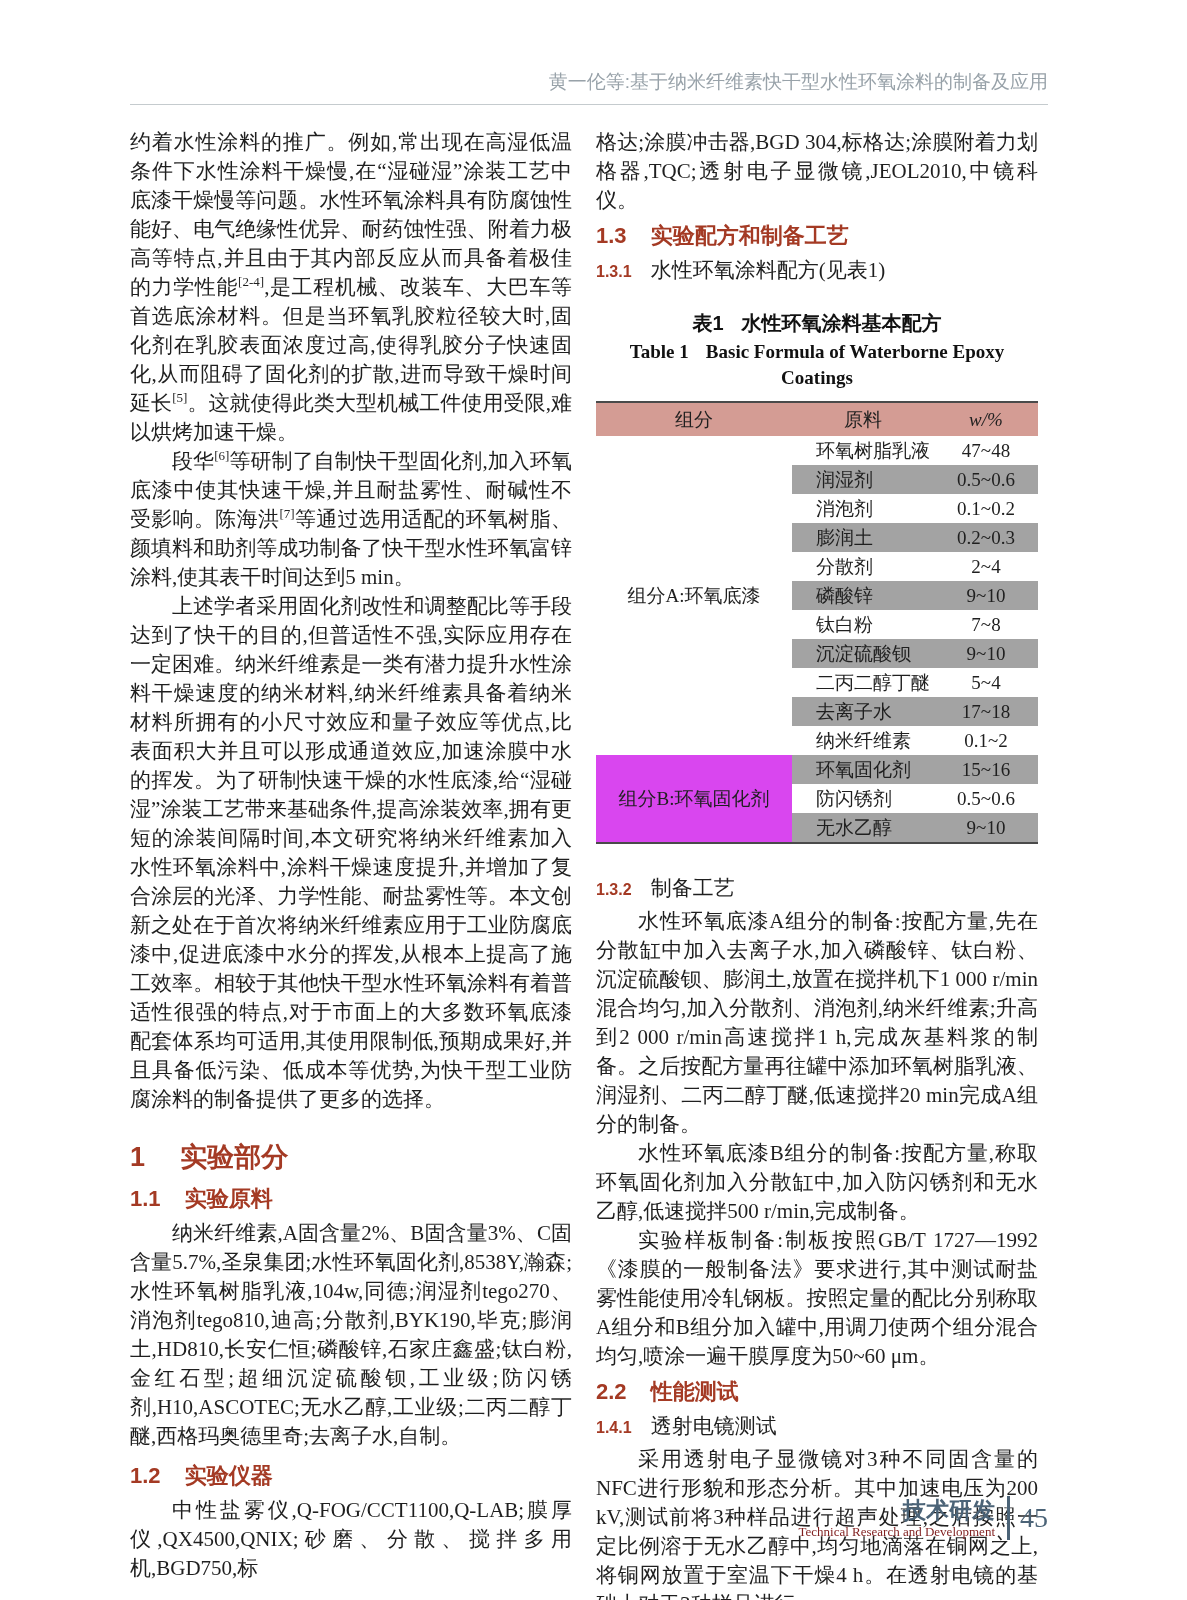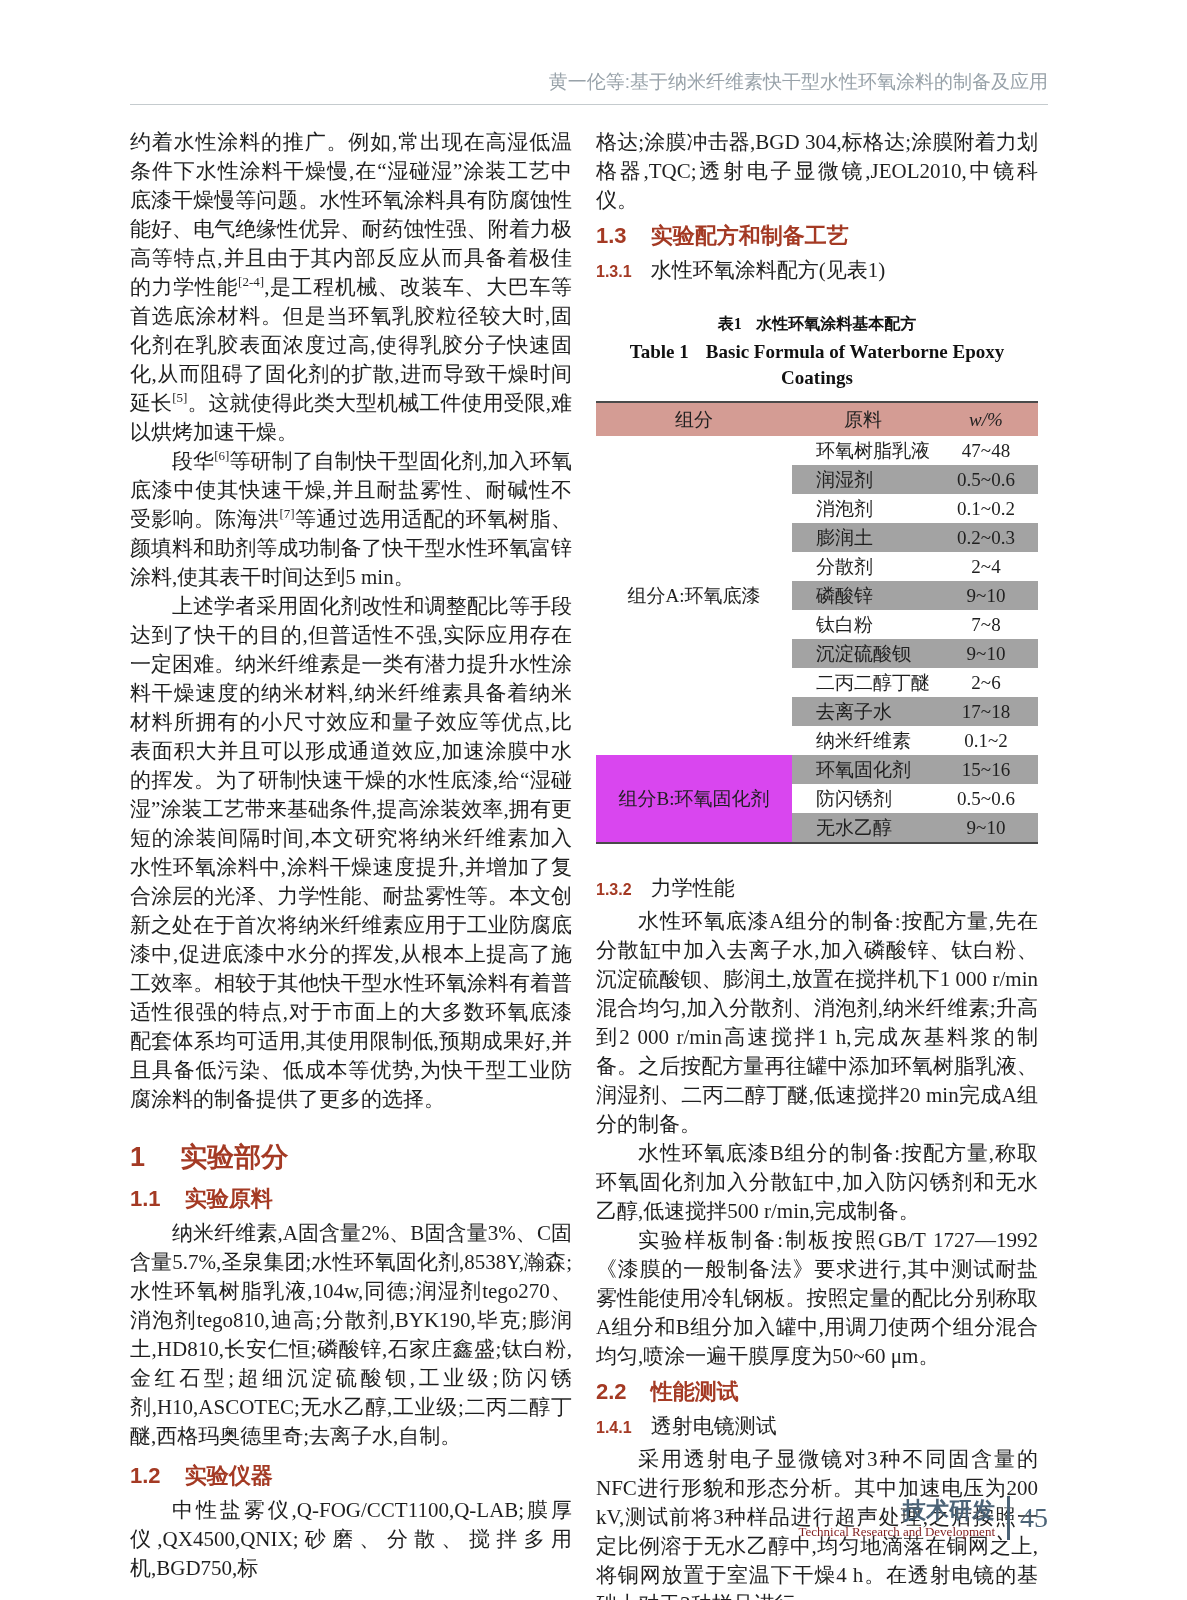--- a/index.html
+++ b/index.html
@@ -45,22 +45,22 @@
     font-family:"Liberation Sans","DejaVu Sans",sans-serif;
     font-weight:bold; color:#a43a24; margin-right:1.2em; font-size:16px;
   }
   .h3 .ttl { color:#1f1f1f; }
   .mt30 { margin-top:30px; }
   .mt6  { margin-top:6px; }
 
   
   .tbl-cap { text-align:center; margin-top:24px; }
   .cap-cn {
-    font-family:Liberation Serif, serif;
-    font-weight:bold; font-size:16px; line-height:27px; color:#111;
+    font-family:Liberation Sans, sans-serif;
+    font-weight:bold; font-size:20px; line-height:27px; color:#111;
   }
   .cap-cn .cap-label { margin-right:0.9em; }
   .cap-en { font-weight:bold; font-size:19px; line-height:26px; margin-top:2px; color:#111; }
   .cap-en .cap-label { margin-right:0.9em; }
 
   
   table.formula {
     width:100%; border-collapse:collapse; margin-top:10px;
     font-size:19px; table-layout:fixed;
     border-top:2px solid #4a4a4a; border-bottom:2px solid #4a4a4a;
@@ -182,21 +182,21 @@
           <tr>
             <td class="mat">钛白粉</td>
             <td class="val">7~8</td>
           </tr>
           <tr>
             <td class="mat stripe">沉淀硫酸钡</td>
             <td class="val stripe">9~10</td>
           </tr>
           <tr>
             <td class="mat">二丙二醇丁醚</td>
-            <td class="val">2~6</td>
+            <td class="val">5~4</td>
           </tr>
           <tr>
             <td class="mat stripe">去离子水</td>
             <td class="val stripe">17~18</td>
           </tr>
           <tr>
             <td class="mat">纳米纤维素</td>
             <td class="val">0.1~2</td>
           </tr>
           <tr>
@@ -209,21 +209,21 @@
             <td class="val">0.5~0.6</td>
           </tr>
           <tr>
             <td class="mat stripe">无水乙醇</td>
             <td class="val stripe">9~10</td>
           </tr>
         </tbody>
     </table>
 
     <div class="h3 mt30">
-      <span class="num">1.3.2</span><span class="ttl">力学性能</span>
+      <span class="num">1.3.2</span><span class="ttl">制备工艺</span>
     </div>
     <p class="ind">水性环氧底漆A组分的制备:按配方量,先在分散缸中加入去离子水,加入磷酸锌、钛白粉、沉淀硫酸钡、膨润土,放置在搅拌机下1 000 r/min混合均匀,加入分散剂、消泡剂,纳米纤维素;升高到2 000 r/min高速搅拌1 h,完成灰基料浆的制备。之后按配方量再往罐中添加环氧树脂乳液、润湿剂、二丙二醇丁醚,低速搅拌20 min完成A组分的制备。</p>
     <p class="ind">水性环氧底漆B组分的制备:按配方量,称取环氧固化剂加入分散缸中,加入防闪锈剂和无水乙醇,低速搅拌500 r/min,完成制备。</p>
     <p class="ind">实验样板制备:制板按照GB/T 1727—1992《漆膜的一般制备法》要求进行,其中测试耐盐雾性能使用冷轧钢板。按照定量的配比分别称取A组分和B组分加入罐中,用调刀使两个组分混合均匀,喷涂一遍干膜厚度为50~60 μm。</p>
 
     <div class="h2 mt6">
       <span class="num">2.2</span><span>性能测试</span>
     </div>
     <div class="h3">
       <span class="num">1.4.1</span><span class="ttl">透射电镜测试</span>

